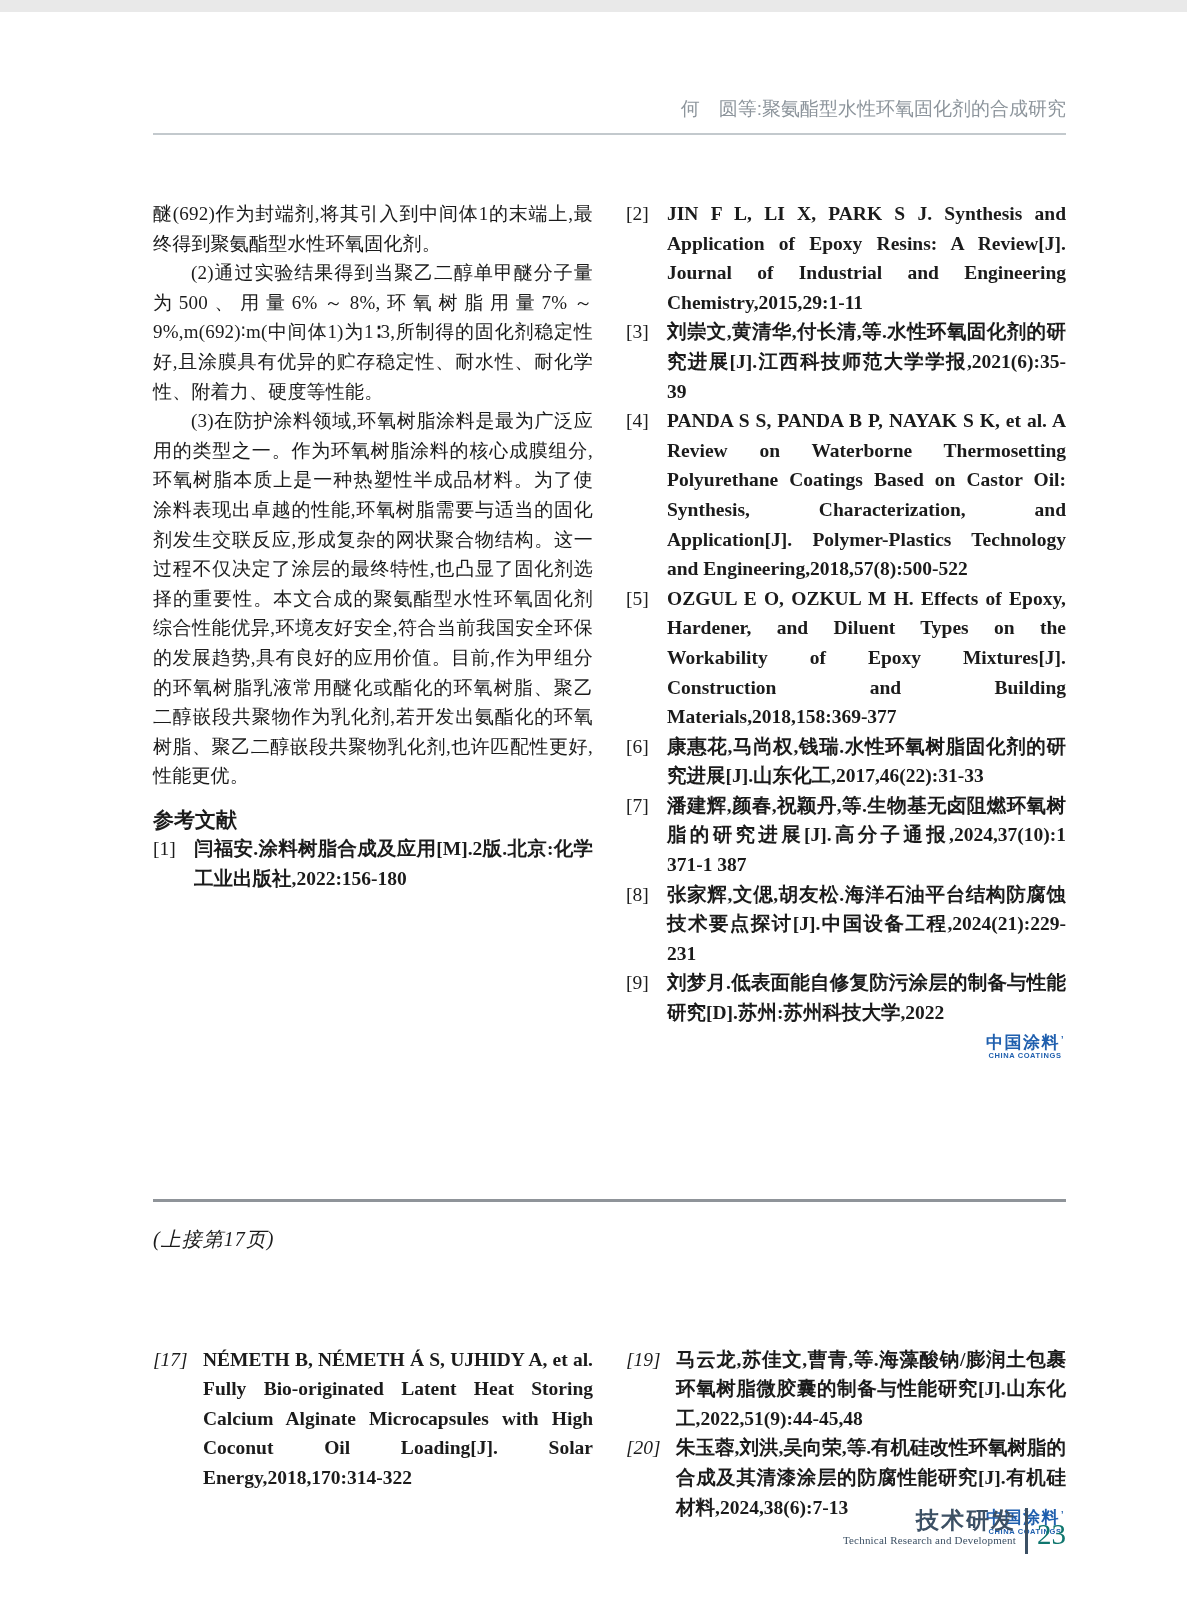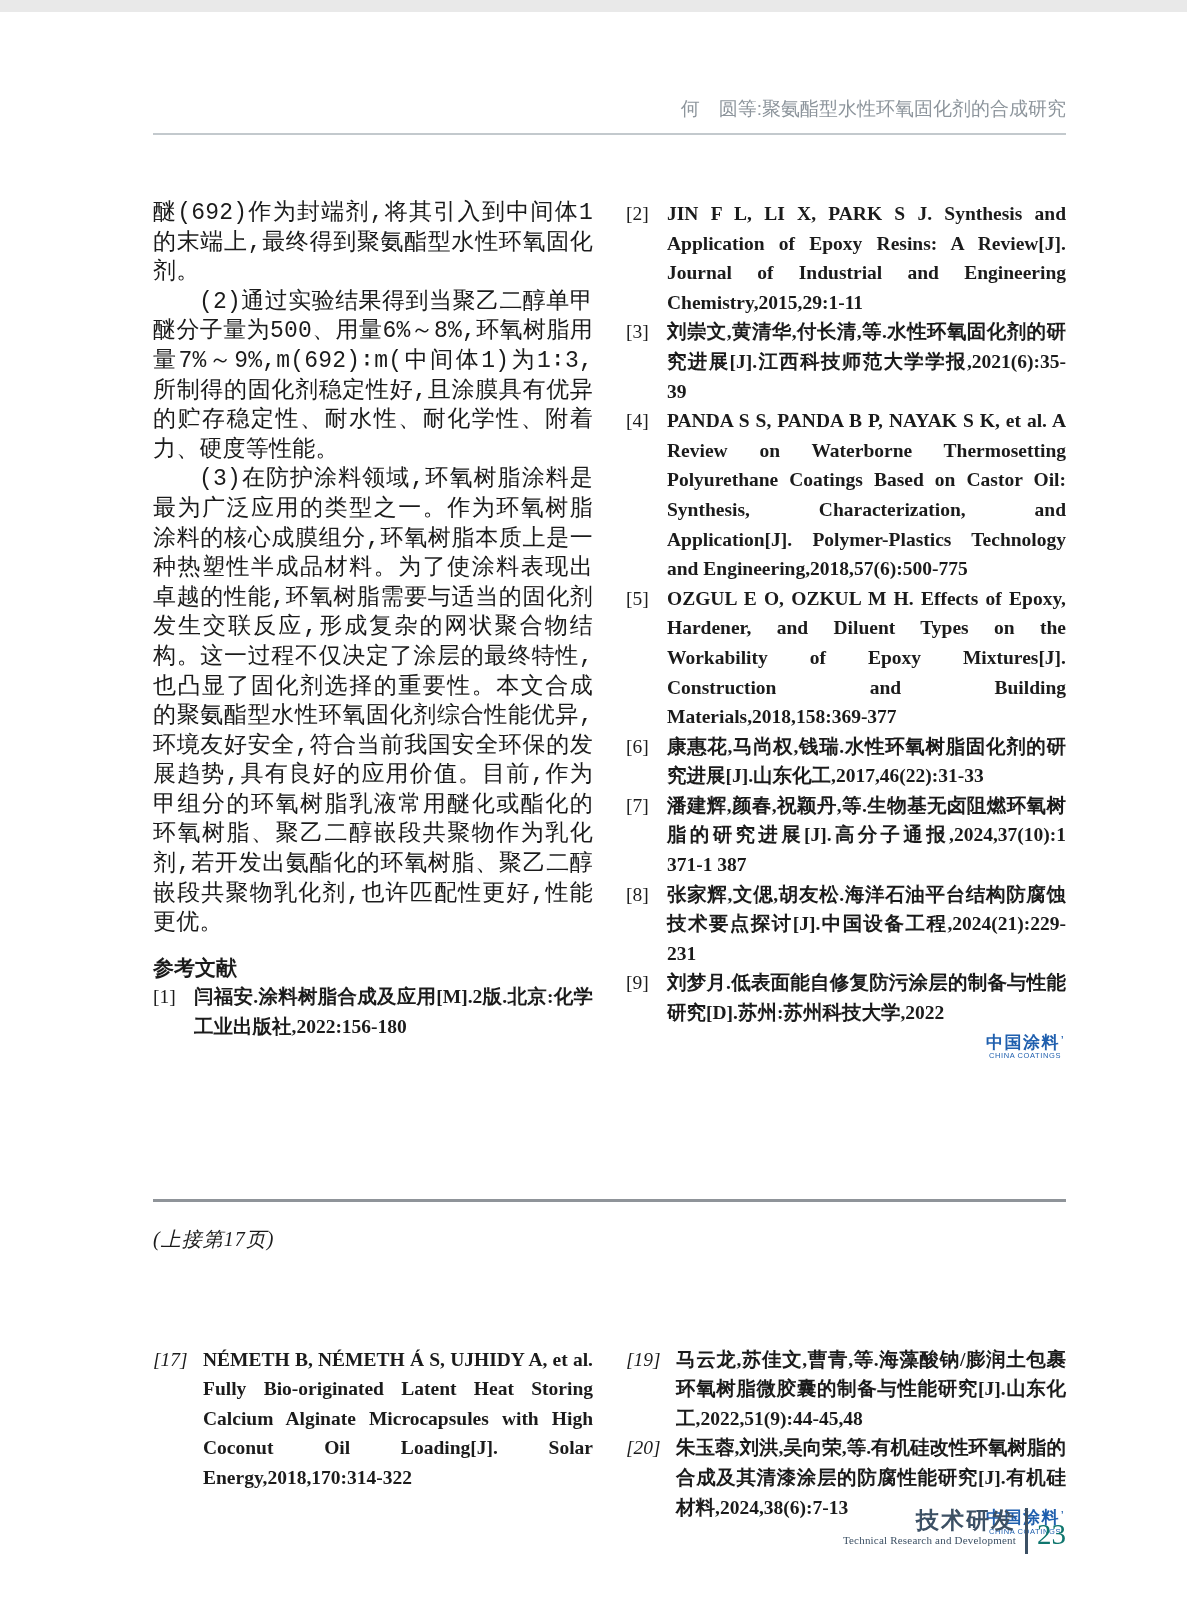--- a/index.html
+++ b/index.html
@@ -19,42 +19,41 @@
     color:#8d959c;
     font-family:"Liberation Sans","DejaVu Sans",sans-serif;
     padding-bottom:11px;
     border-bottom:2px solid #c3c9cd;
   }
   
   .columns{display:flex;gap:33px;margin-top:64px;}
   .col{width:440px;flex:0 0 440px;}
   .col-right{flex:1 1 auto;width:auto;}
   .body-text p{
-    margin:0;font-size:23px;line-height:29.6px;text-align:justify;
+    margin:0;font-size:19px;line-height:29.6px;text-align:justify;
     letter-spacing:0.2px;
-    font-family:Liberation Mono, monospace;
   }
   .body-text p.indent{text-indent:2em;}
   .refs-heading{
     text-align:left;font-weight:bold;font-size:21px;line-height:29.6px;
     margin-top:14px;
     font-family:"Liberation Sans","DejaVu Sans",sans-serif;
   }
   .ref{display:flex;font-size:19.5px;line-height:29.6px;}
   .ref .ref-label{flex:0 0 41px;}
   .ref .ref-text{flex:1;text-align:justify;font-weight:bold;}
   .ref-wide .ref-label{flex:0 0 50px;font-style:italic;}
   
   .logo{
     color:#1f5fae;text-align:center;width:max-content;line-height:1.1;
     font-family:"Liberation Sans","DejaVu Sans",sans-serif;
   }
   .logo .logo-cn{font-size:17px;font-weight:bold;letter-spacing:1.5px;position:relative;}
   .logo .logo-mark{font-size:9px;position:relative;top:-6px;left:1px;}
-  .logo .logo-en{font-size:7.5px;font-weight:normal;letter-spacing:0.6px;}
+  .logo .logo-en{font-size:7.5px;font-weight:bold;letter-spacing:0.6px;}
   .logo-after-refs{margin-left:auto;margin-top:6px;margin-right:2px;}
   
   .mid-divider{border:none;border-top:3px solid #8f9499;margin:0;margin-top:138px;}
   .continued-note{
     margin-top:24px;font-size:20px;font-style:italic;letter-spacing:1px;
   }
   .bottom-columns{margin-top:92px;}
   .bottom-right{position:relative;}
   .logo-bottom{position:absolute;right:2px;bottom:-14px;}
   
@@ -102,21 +101,21 @@
         <div class="ref">
           <span class="ref-label">[2]</span>
           <span class="ref-text">JIN F L, LI X, PARK S J. Synthesis and Application of Epoxy Resins: A Review[J]. Journal of Industrial and Engineering Chemistry,2015,29:1-11</span>
         </div>
         <div class="ref">
           <span class="ref-label">[3]</span>
           <span class="ref-text">刘崇文,黄清华,付长清,等.水性环氧固化剂的研究进展[J].江西科技师范大学学报,2021(6):35-39</span>
         </div>
         <div class="ref">
           <span class="ref-label">[4]</span>
-          <span class="ref-text">PANDA S S, PANDA B P, NAYAK S K, et al. A Review on Waterborne Thermosetting Polyurethane Coatings Based on Castor Oil: Synthesis, Characterization, and Application[J]. Polymer-Plastics Technology and Engineering,2018,57(6):500-775</span>
+          <span class="ref-text">PANDA S S, PANDA B P, NAYAK S K, et al. A Review on Waterborne Thermosetting Polyurethane Coatings Based on Castor Oil: Synthesis, Characterization, and Application[J]. Polymer-Plastics Technology and Engineering,2018,57(8):500-522</span>
         </div>
         <div class="ref">
           <span class="ref-label">[5]</span>
           <span class="ref-text">OZGUL E O, OZKUL M H. Effects of Epoxy, Hardener, and Diluent Types on the Workability of Epoxy Mixtures[J]. Construction and Building Materials,2018,158:369-377</span>
         </div>
         <div class="ref">
           <span class="ref-label">[6]</span>
           <span class="ref-text">康惠花,马尚权,钱瑞.水性环氧树脂固化剂的研究进展[J].山东化工,2017,46(22):31-33</span>
         </div>
         <div class="ref">

